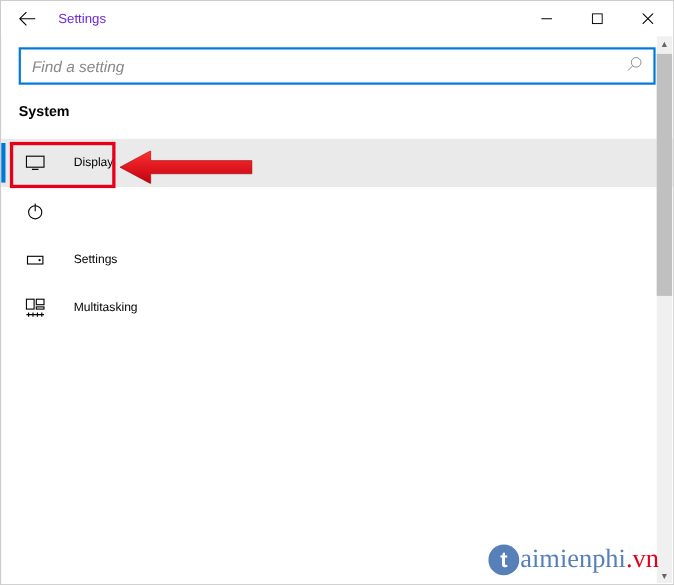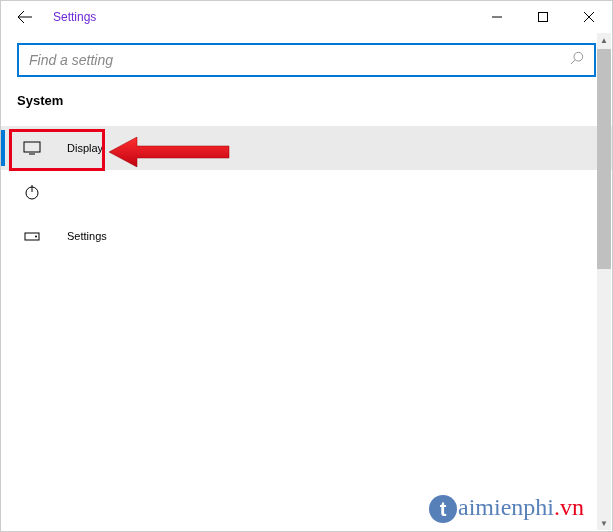--- a/index.html
+++ b/index.html
@@ -151,21 +151,21 @@
     .arrow-annotation {
       position: absolute;
       left: 108px;
       top: 136px;
       z-index: 10;
       pointer-events: none;
     }
     .watermark {
       position: absolute;
       bottom: 8px;
-      right: 28px;
+      right: 13px;
       font-size: 24px;
       font-weight: 400;
       color: #5780b9;
       font-family: Georgia, serif;
       pointer-events: none;
       z-index: 20;
     }
     .watermark .t-circle {
       display: inline-flex;
       width: 28px;
@@ -256,20 +256,35 @@
     <span class="icon">
         <svg width="18" height="18" viewBox="0 0 18 18">
           <rect x="2" y="6" width="14" height="7" stroke="#000" fill="none"></rect>
           <circle cx="13" cy="9.5" r="1" fill="#000"></circle>
         </svg>
       </span>
     <span class="label">Settings</span>
   </div>
 
 
+  <div class="nav-item">
+    <span class="icon">
+        <svg width="18" height="18" viewBox="0 0 18 18">
+          <rect x="1" y="1" width="7" height="9" stroke="#000" fill="none"></rect>
+          <rect x="10" y="1" width="7" height="5" stroke="#000" fill="none"></rect>
+          <rect x="10" y="8" width="7" height="2" stroke="#000" fill="none"></rect>
+          <line x1="1" y1="15" x2="17" y2="15" stroke="#000"></line>
+          <line x1="3" y1="13" x2="3" y2="17" stroke="#000"></line>
+          <line x1="7" y1="13" x2="7" y2="17" stroke="#000"></line>
+          <line x1="11" y1="13" x2="11" y2="17" stroke="#000"></line>
+          <line x1="15" y1="13" x2="15" y2="17" stroke="#000"></line>
+        </svg>
+      </span>
+    <span class="label">Multitasking</span>
+  </div>
 
   <div class="nav-item">
     
     
   </div>
 
 </div>
 
 <div class="scrollbar-track">
   <div class="scrollbar-arrow-up">▲</div>

